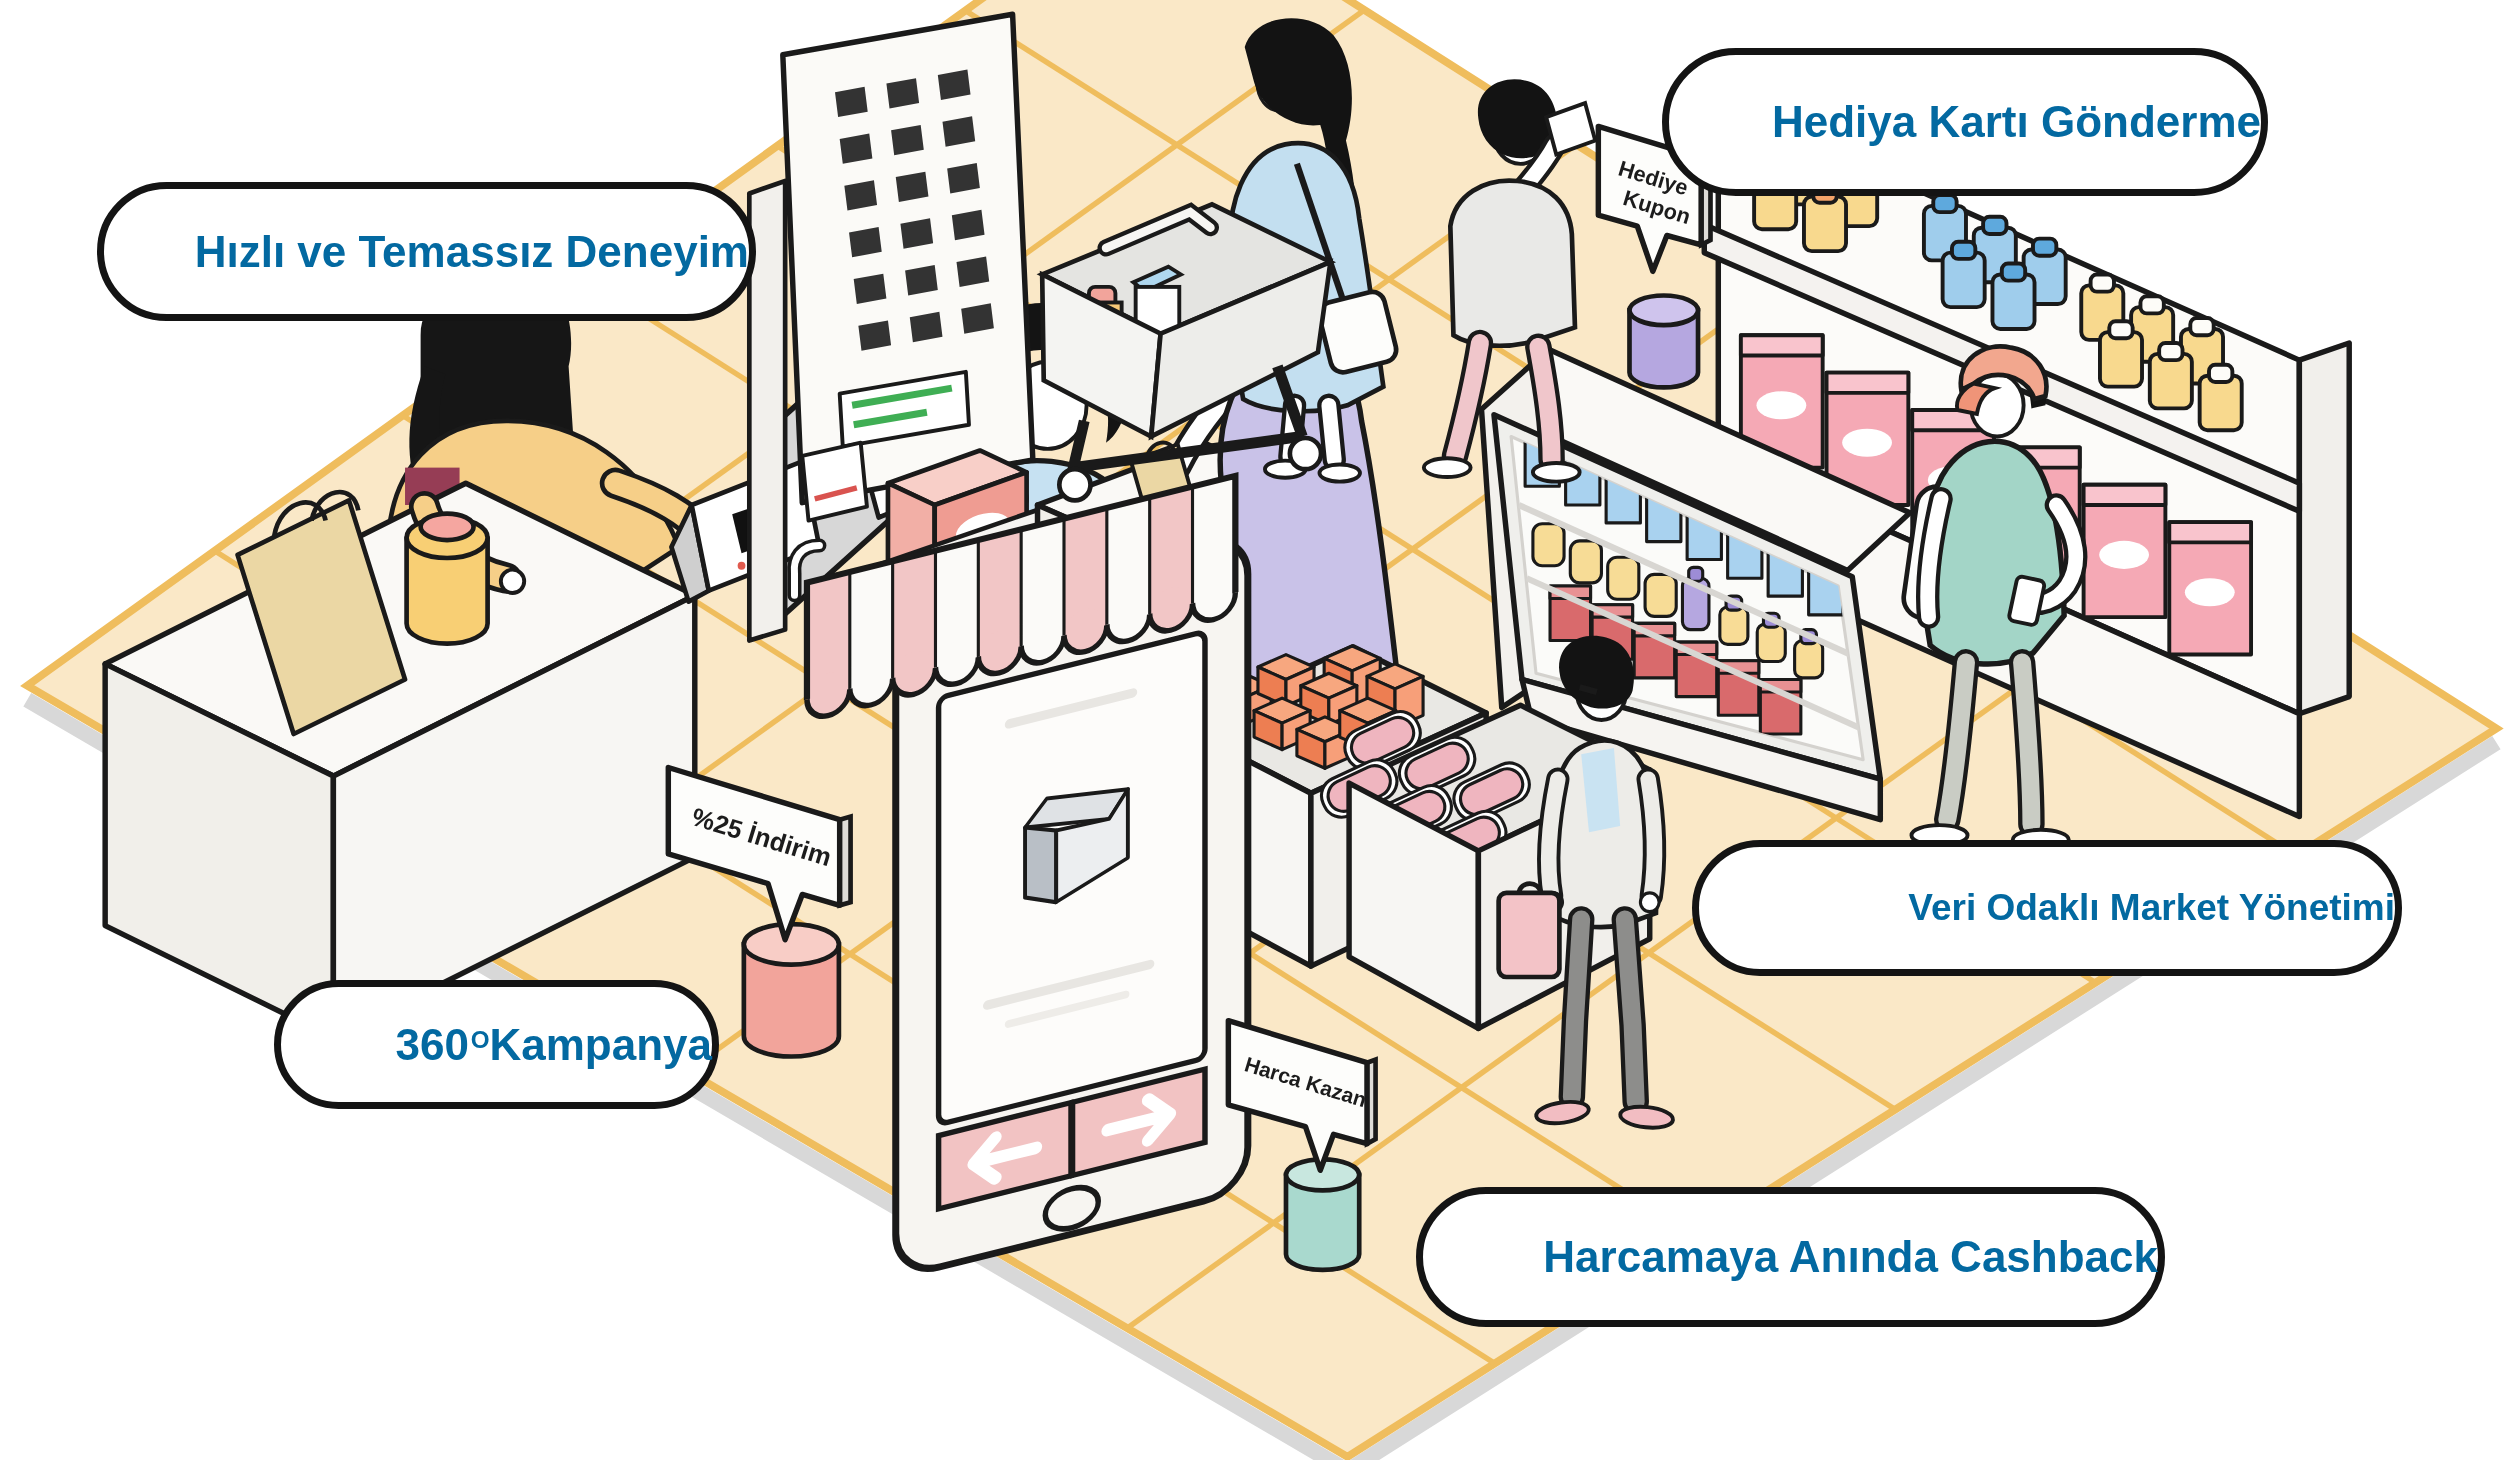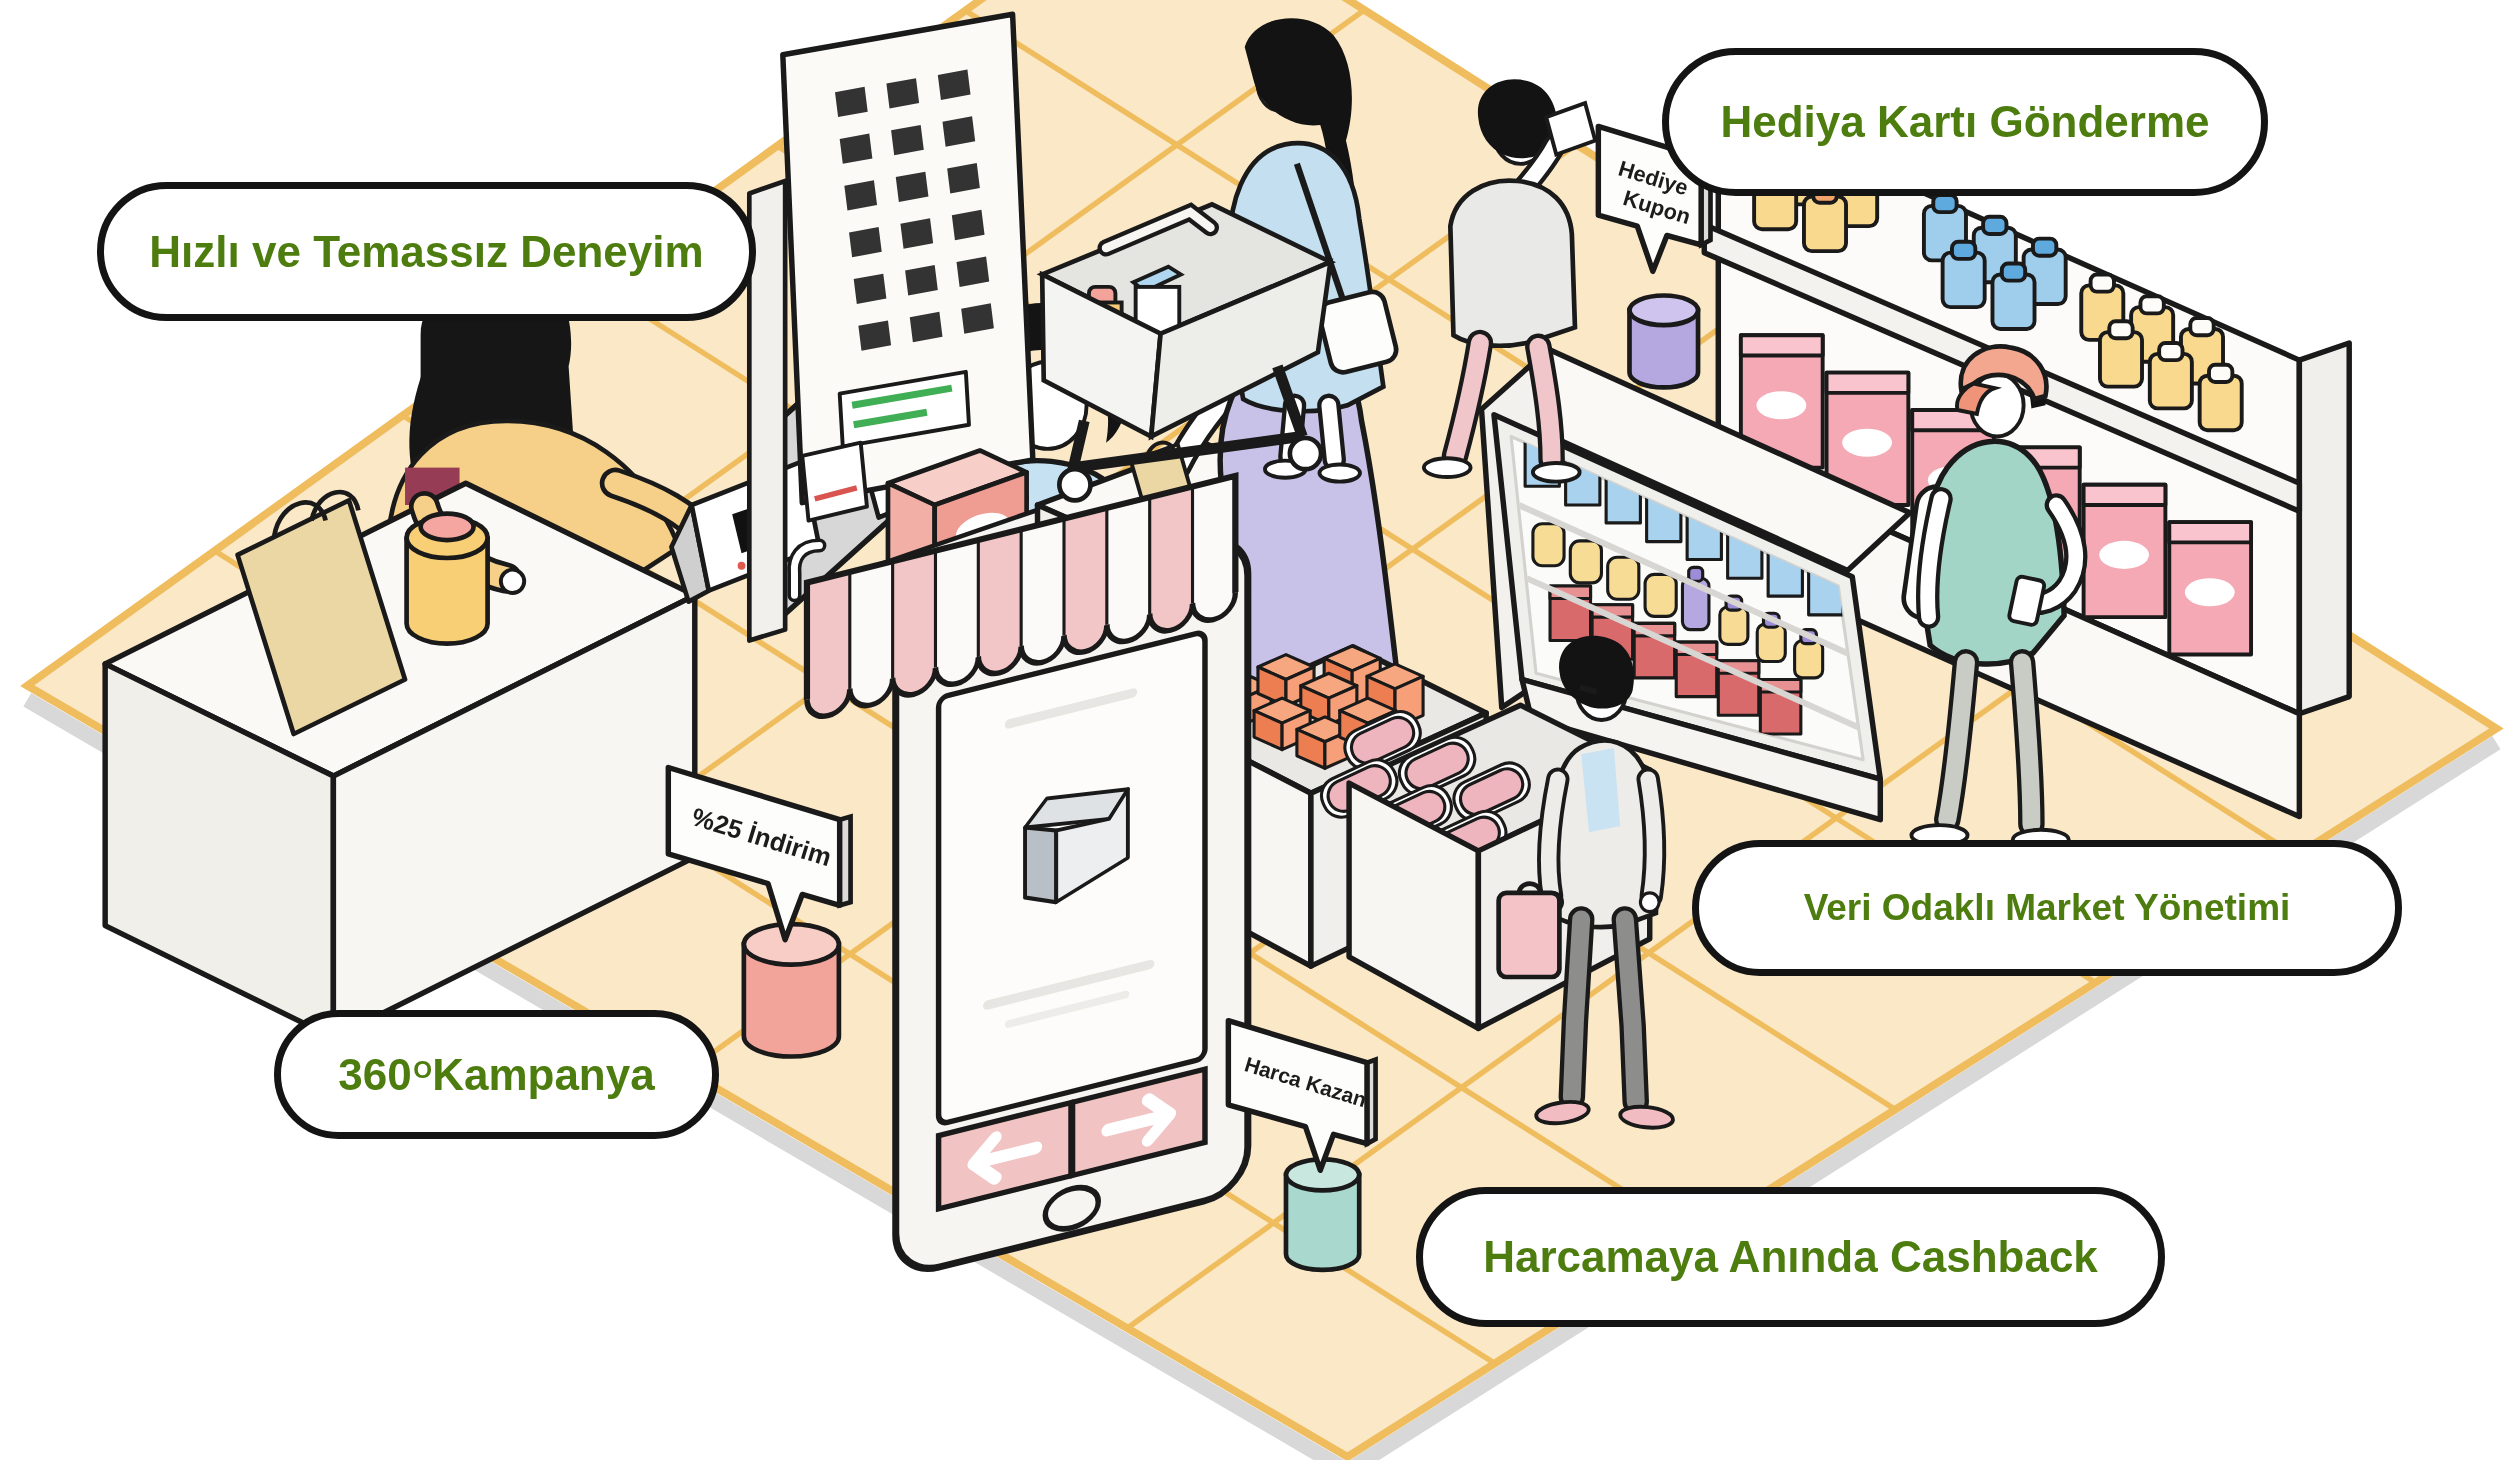--- a/index.html
+++ b/index.html
@@ -1,28 +1,28 @@
 <!DOCTYPE html>
 <html style="font-size:12.5px"><head>
 <meta charset="utf-8">
 <style>
   html,body{margin:0;padding:0;background:#ffffff;}
   #stage{position:relative;width:2512px;height:1461px;background:#ffffff;overflow:hidden;
          font-family:"Liberation Sans",sans-serif;}
   #scene-svg{position:absolute;left:0;top:0;}
   svg text{font-family:"Liberation Sans",sans-serif;font-weight:bold;fill:#1c1c1c;}
   .pill{position:absolute;background:#ffffff;border:7.8px solid #141414;border-radius:778px;
-        display:flex;align-items:center;justify-content:center;font-weight:bold;color:#4d7c0f;
+        display:flex;align-items:center;justify-content:flex-end;font-weight:bold;color:#0369a1;
         white-space:nowrap;letter-spacing:0px;z-index:5;}
   .pill sup{font-size:55%;margin-left:1.6px;transform:translateY(-4.7px);}
   #pill-fast     {left:97px;  top:182px;  width:645px; height:125px; font-size:44px;}
   #pill-gift     {left:1662px; top:48px;   width:592px; height:134px; font-size:44px;}
   #pill-wallet   {left:1042px; top:453px;  width:383px; height:104px; font-size:43px;}
   #pill-veri     {left:1692px; top:840px; width:696px; height:122px; font-size:37px;}
-  #pill-campaign {left:274px;  top:1010px; width:431px; height:115px; font-size:44px;}
+  #pill-campaign {left:274px;  top:980px; width:431px; height:115px; font-size:44px;}
   #pill-ciro     {left:728px;  top:1246px; width:294px; height:118px; font-size:43px;}
   #pill-cashback {left:1416px; top:1187px; width:735px; height:126px; font-size:44px;}
   .campaign-word{margin-left:0;}
 </style>
 </head>
 <body>
 
 <div id="stage">
 
 <svg id="scene-svg" width="2512" height="1461" viewBox="0 0 3225 1875">

